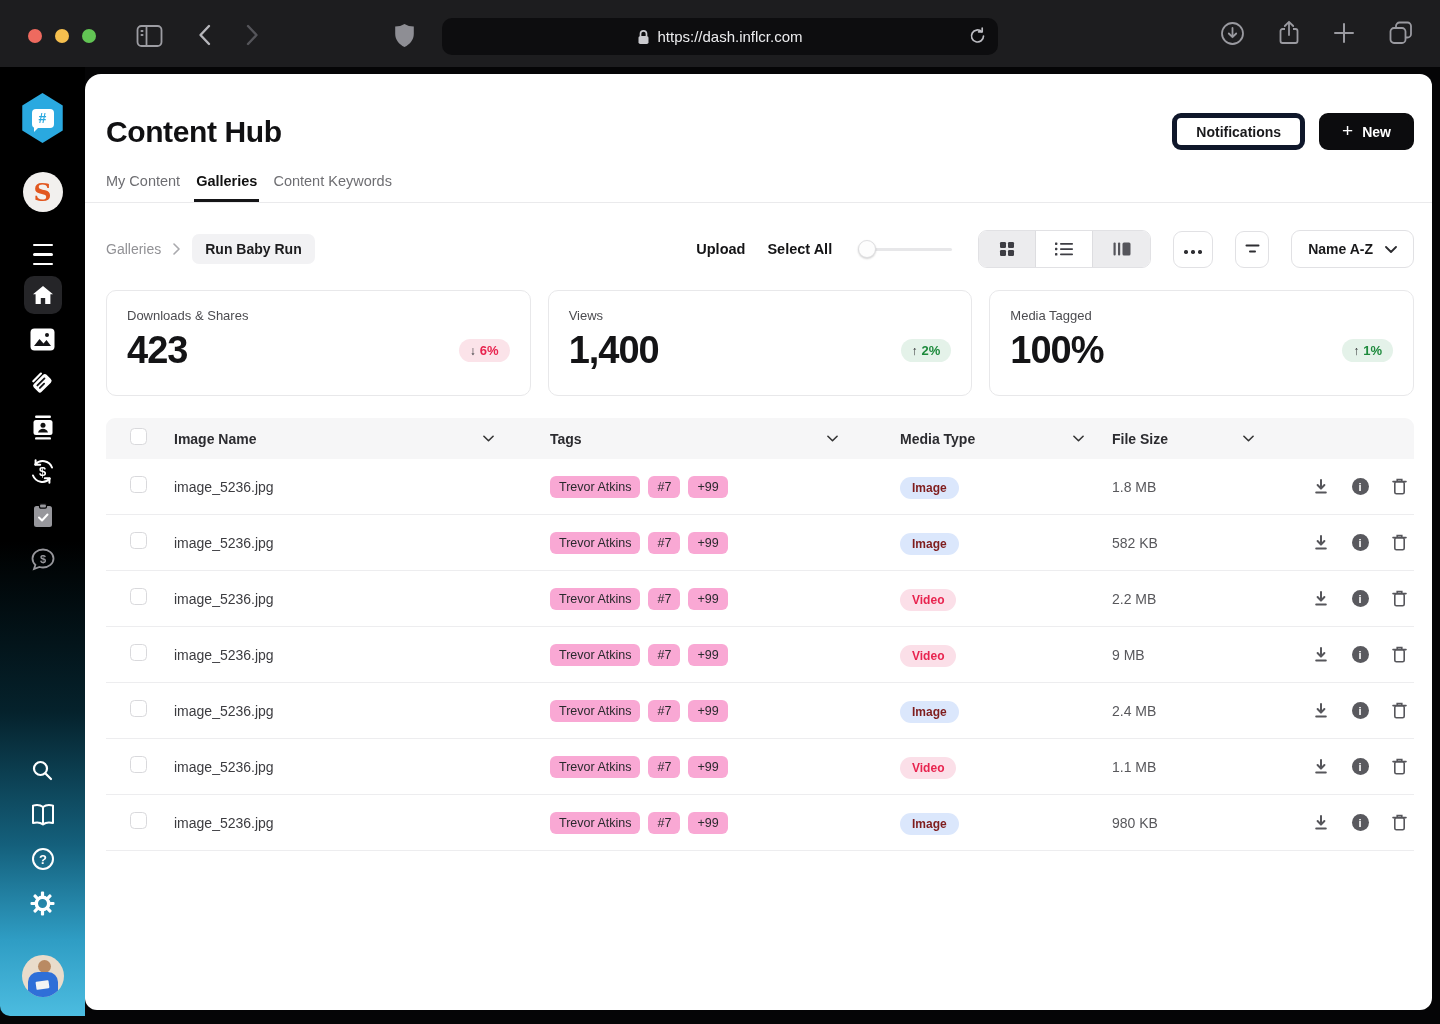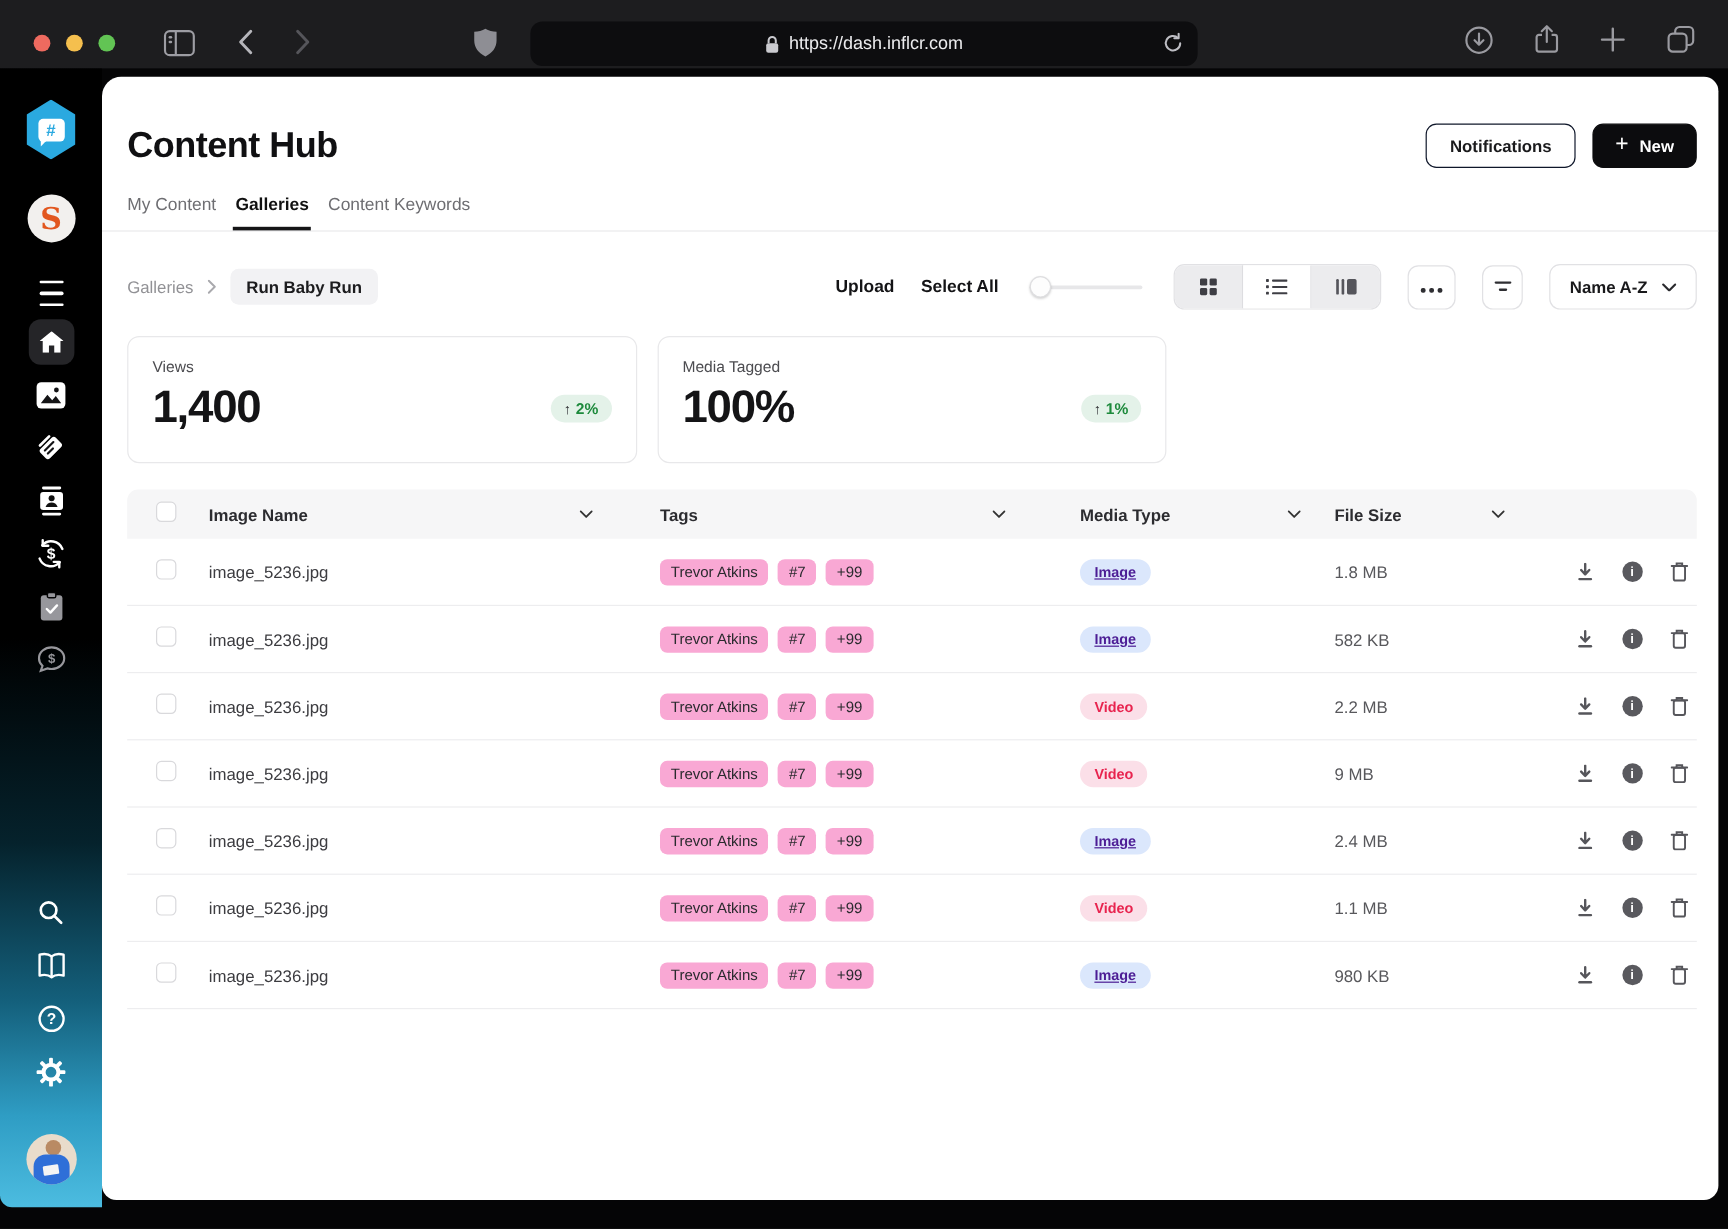--- a/index.html
+++ b/index.html
@@ -1,20 +1,20 @@
 <!DOCTYPE html>
 <html><head>
 <meta charset="utf-8">
 <style>
   * { margin:0; padding:0; box-sizing:border-box; }
   html,body { width:1440px; height:1024px; overflow:hidden; background:#050506;
     font-family:"Liberation Sans", sans-serif; -webkit-font-smoothing:antialiased; }
 
   
-  .chrome { position:relative; height:57px; background:#1d1d1f; }
+  .chrome { position:relative; height:67px; background:#1d1d1f; }
   .traffic { position:absolute; left:28px; top:29px; display:flex; gap:13px; }
   .light { width:14px; height:14px; border-radius:50%; }
   .light.red{background:#ee6a5f;} .light.yellow{background:#f5bf4e;} .light.green{background:#62c454;}
   .chrome-ic { position:absolute; display:flex; align-items:center; justify-content:center; }
   .urlbar { position:absolute; left:442px; top:18px; width:556px; height:37px; background:#0d0d0f;
     border-radius:10px; display:flex; align-items:center; justify-content:center; }
   .urltext { color:#ececee; font-size:15px; margin-left:7px; }
   .reload { position:absolute; right:12px; top:9px; }
   .chrome-right { position:absolute; right:26px; top:20px; display:flex; gap:33px; align-items:center; }
 
@@ -40,21 +40,21 @@
   .avatar .paper{ position:absolute; left:14px; top:26px; width:13px; height:8px; background:#f4f4f4; border-radius:1px; transform:rotate(-8deg); }
 
   
   .main { flex:1; background:#fff; margin:7px 8px 6px 0; border-radius:16px 12px 12px 12px; overflow:hidden; position:relative; }
   .content { padding:0 18px 0 21px; }
 
   .page-head { display:flex; justify-content:space-between; align-items:center; padding-top:39px; }
   h1 { font-size:30px; font-weight:700; letter-spacing:-.4px; color:#101012; }
   .head-actions { display:flex; gap:14px; align-items:center; }
   .btn { display:flex; align-items:center; justify-content:center; height:37px; border-radius:9px;
-    font-size:14px; font-weight:600; cursor:pointer; border:1px solid #0f172a; background:#fff; color:#1a1a1c; }
+    font-size:14px; font-weight:600; cursor:pointer; border:5px solid #0f172a; background:#fff; color:#1a1a1c; }
   .btn.notifications { padding:0 19px; }
   .btn.new { background:#0c0c0e; border-color:#0c0c0e; color:#fff; padding:0 18px; gap:9px; }
   .btn.new .plus { font-size:19px; font-weight:400; line-height:1; margin-top:-2px; }
 
   .tabs { display:flex; gap:16px; margin-top:23px; position:relative; }
   .tab { font-size:14.5px; color:#6e6e72; padding-bottom:13px; position:relative; cursor:pointer; }
   .tab.active { color:#111; font-weight:700; }
   .tab.active:after { content:""; position:absolute; left:-2px; right:-2px; bottom:0; height:3px; background:#151517; }
   .tabs-divider { height:1px; background:#eaeaec; margin:0 -18px 0 -21px; }
 
@@ -95,21 +95,21 @@
   .thead, .trow { display:grid; grid-template-columns:44px 376px 350px 212px 200px 1fr; align-items:center; padding-left:24px; }
   .thead { background:#f6f6f7; height:41px; border-radius:9px 9px 0 0; }
   .th { display:flex; align-items:center; justify-content:space-between; font-size:14px; font-weight:600; color:#2c2c30; }
   .th.name { padding-right:56px; } .th.tags{ padding-right:62px; } .th.media{ padding-right:28px; } .th.size{ padding-right:58px; }
   .checkbox { width:17px; height:17px; border:1.5px solid #d9d9dc; border-radius:4.5px; background:#fff; display:inline-block; cursor:pointer; }
   .trow { height:56px; border-bottom:1px solid #ededef; }
   .c-name { font-size:14px; color:#3c3c40; }
   .c-tags { display:flex; gap:8px; }
   .chip { background:#f9a8d4; border-radius:6px; padding:4px 9px; font-size:12.5px; font-weight:400; color:#2a2a2e; cursor:pointer; }
   .badge-media { border-radius:999px; padding:4px 12px; font-size:12px; font-weight:700; }
-  .badge-media.image { background:#dbe7fc; color:#4c1d95;text-decoration:underline; }
+  .badge-media.image { background:#dbe7fc; color:#7f1d1d; }
   .badge-media.video { background:#fbdfe8; color:#e8244f; }
   .c-size { font-size:14px; color:#58585c; }
   .c-actions { display:flex; justify-content:flex-end; align-items:center; gap:21px; padding-right:20px; }
   .act { width:18px; height:18px; display:flex; align-items:center; justify-content:center; cursor:pointer; }
   .info-dot { width:17px; height:17px; border-radius:50%; background:#59595e; color:#fff; font-size:11px; font-weight:700; display:flex; align-items:center; justify-content:center; }
 </style>
 </head>
 <body>
 
 <div class="chrome">
@@ -374,20 +374,30 @@
             <span>Name A-Z</span>
             <svg width="12" height="7" viewBox="0 0 12 7" fill="none">
                 <path d="M1 1l5 5 5-5" stroke="#2b2b2f" stroke-width="1.8" stroke-linecap="round" stroke-linejoin="round"></path>
               </svg>
           </button>
         </div>
       </div>
 
       <div class="stats">
         <div class="card">
+          <div class="label">Downloads &amp; Shares</div>
+          <div class="vrow">
+            <span class="value">423</span>
+            <span class="pill down">
+              <span class="arr">↓</span>
+              <span>6%</span>
+            </span>
+          </div>
+        </div>
+        <div class="card">
           <div class="label">Views</div>
           <div class="vrow">
             <span class="value">1,400</span>
             <span class="pill up">
               <span class="arr">↑</span>
               <span>2%</span>
             </span>
           </div>
         </div>
         <div class="card">

